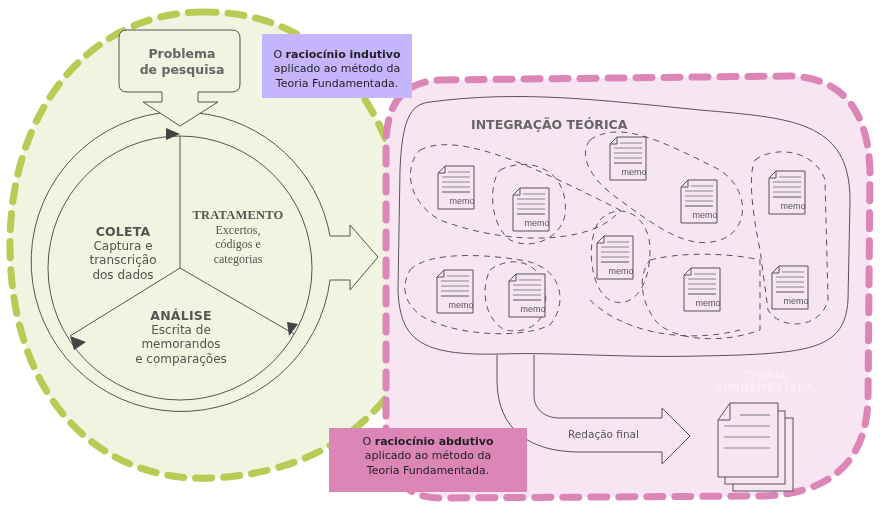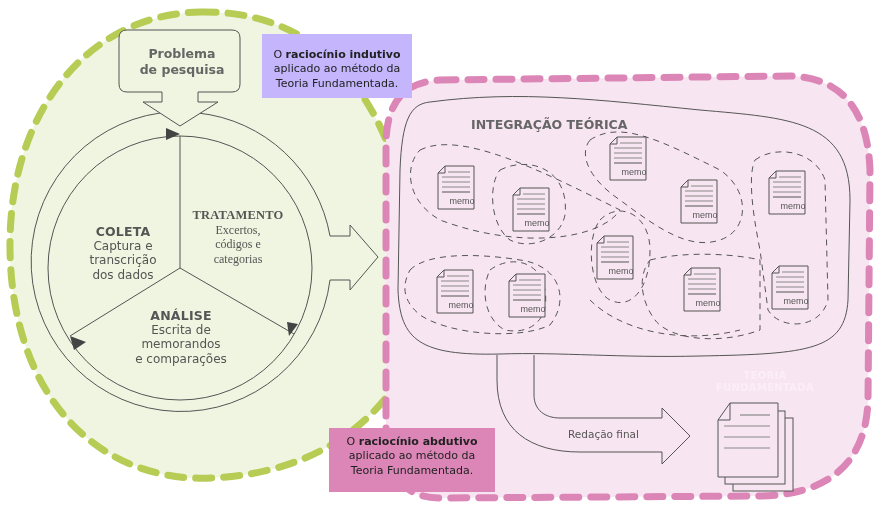--- a/index.html
+++ b/index.html
@@ -8,21 +8,21 @@
   svg#diagram { position:absolute; left:0; top:0; width:884px; height:521px; }
   .lbl { position:absolute; text-align:center; color:#4d4d4d; line-height:1.2; }
   .lbl .t { font-weight:bold; font-size:12.5px; color:#555; letter-spacing:0.2px; }
   .lbl .s { font-size:12px; color:#555; }
   .problem { position:absolute; left:118px; top:46px; width:128px; text-align:center;
              font-weight:bold; font-size:12.5px; color:#666; line-height:1.3; }
   .callout { position:absolute; text-align:center; font-size:11px; color:#222; line-height:1.3; }
   .callout b { font-weight:bold; }
   .green-callout { left:262px; top:34px; width:150px; height:64px; background:#c4b5fd;
                    padding-top:14px; box-sizing:border-box; }
-  .pink-callout { left:329px; top:428px; width:166px; height:64px; background:#dc85b7;
+  .pink-callout { left:329px; top:428px; width:198px; height:64px; background:#dc85b7;
                   padding-top:7px; box-sizing:border-box; }
   .integ { position:absolute; left:430px; top:117px; font-weight:bold; font-size:12.5px; color:#666;margin-left:41px; }
   .memo-txt { position:absolute; font-size:9px; color:#555; font-family:"Liberation Sans", sans-serif; width:48px; text-align:center; }
   .redacao { position:absolute; left:568px; top:428px; font-size:10.5px; color:#555; }
   .tf { position:absolute; left:705px; top:370px; width:120px; text-align:center; font-weight:bold;
         font-size:10px; color:#fbeef6; line-height:1.15; letter-spacing:0.3px; }
 </style>
 </head>
 <body>
 

